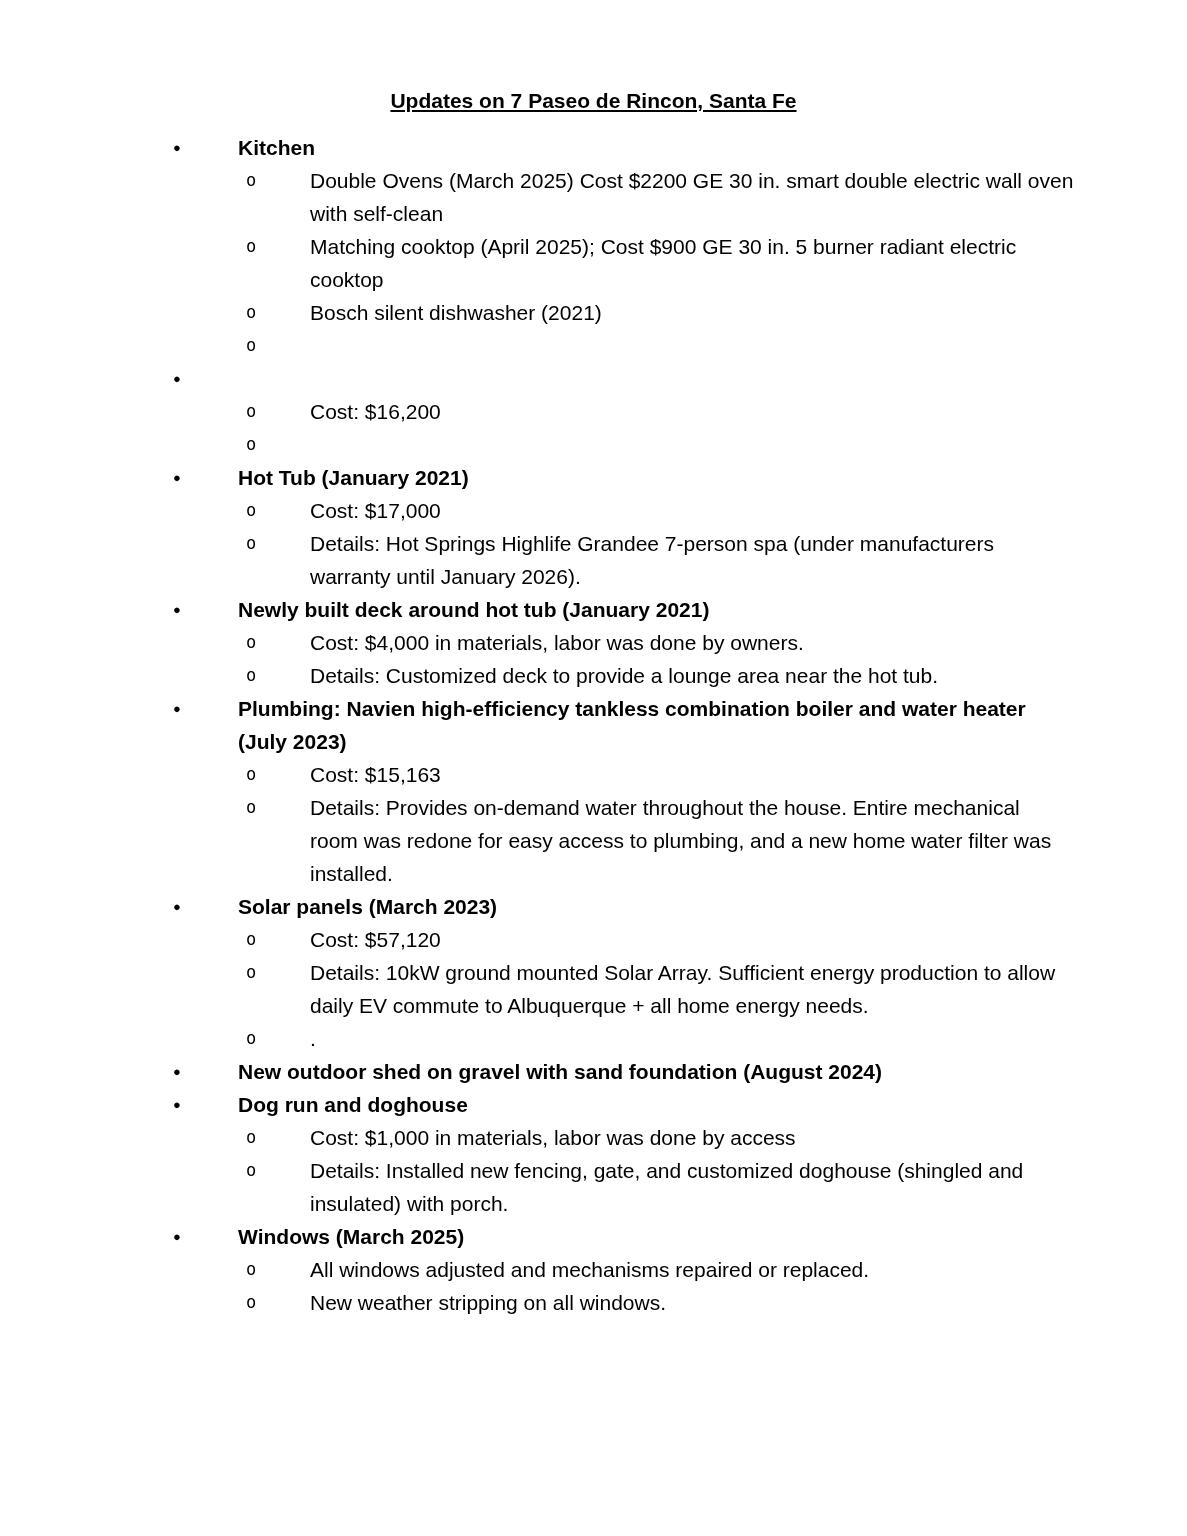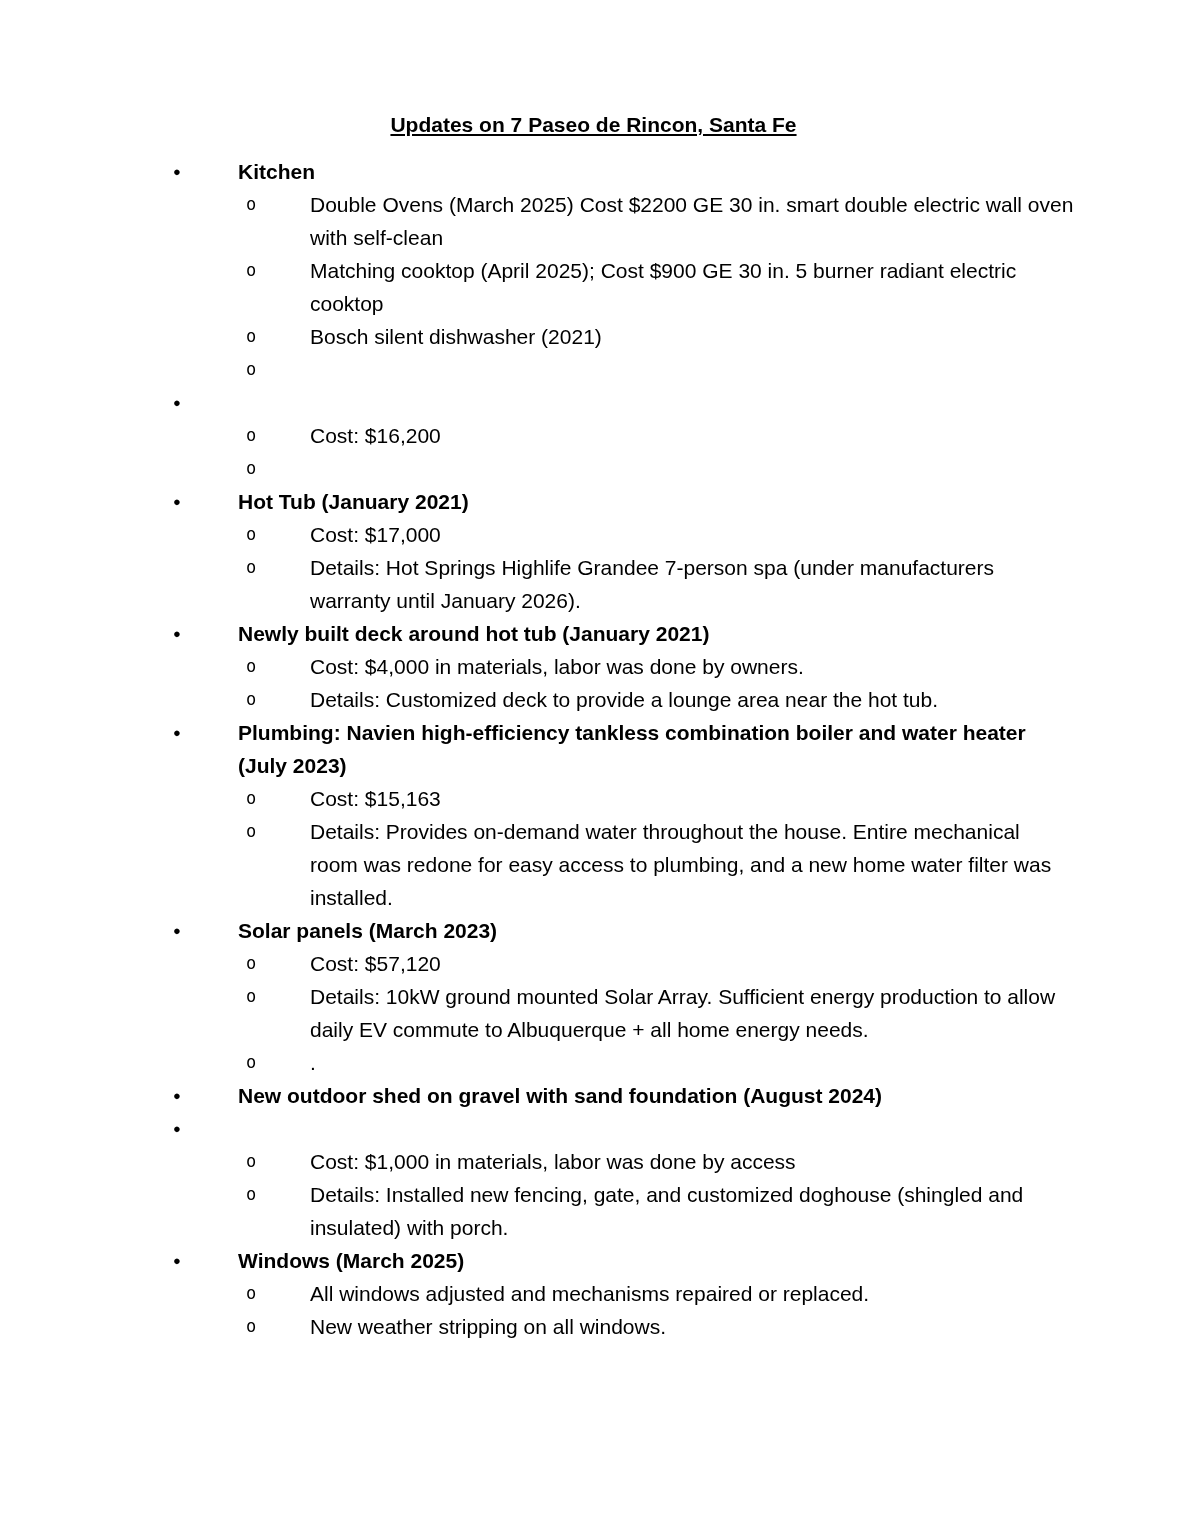--- a/index.html
+++ b/index.html
@@ -11,21 +11,21 @@
     width: 1187px;
     height: 1536px;
     font-family: "Liberation Sans", sans-serif;
     color: #000000;
     overflow: hidden;
   }
   .page {
     position: relative;
     width: 1187px;
     height: 1536px;
-    padding-top: 108px;
+    padding-top: 84px;
     box-sizing: border-box;
   }
   .title {
     margin: 0 0 14px 0;
     text-align: center;
     font-size: 21px;
     font-weight: 700;
     line-height: 33px;
     text-decoration: underline;
   }
@@ -155,20 +155,21 @@
       <div class="row l2">
         <span class="marker2">o</span>
         <span class="itext">.</span>
       </div>
       <div class="row l1">
         <span class="marker1">●</span>
         <span class="itext">New outdoor shed on gravel with sand foundation (August 2024)</span>
       </div>
       <div class="row l1">
         <span class="marker1">●</span>
+        <span class="itext">Dog run and doghouse</span>
       </div>
       <div class="row l2">
         <span class="marker2">o</span>
         <span class="itext">Cost: $1,000 in materials, labor was done by access</span>
       </div>
       <div class="row l2">
         <span class="marker2">o</span>
         <span class="itext">Details: Installed new fencing, gate, and customized doghouse (shingled and
 insulated) with porch.</span>
       </div>

